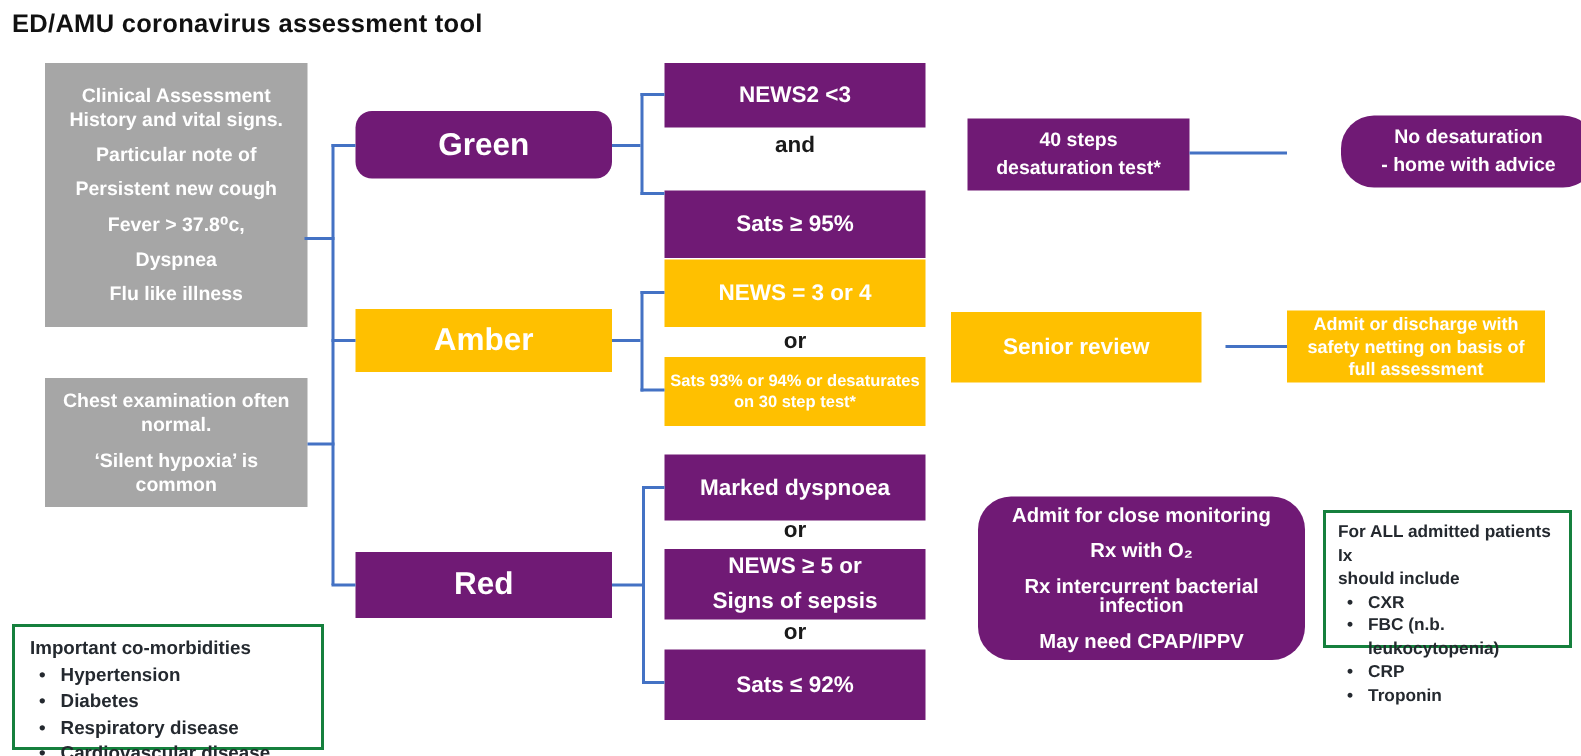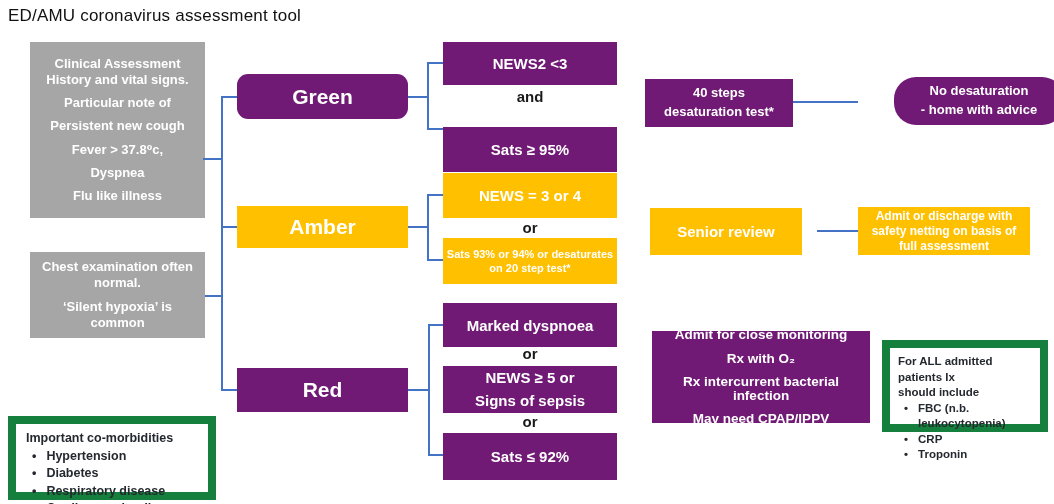--- a/index.html
+++ b/index.html
@@ -11,41 +11,41 @@
     position: relative;
     width: 1054px;
     height: 504px;
     background: #ffffff;
     overflow: hidden;
   }
   .title {
     position: absolute;
     left: 8px; top: 6px;
     font-size: 17px;
-    font-weight: 400;
+    font-weight: 700;
     color: #111111;
     letter-spacing: 0.2px;
   }
   .box {
     position: absolute;
     display: flex;
     flex-direction: column;
     align-items: center;
     justify-content: center;
     text-align: center;
     color: #ffffff;
   }
   .gray  { background: #A6A6A6; }
   .green { background: #701a75; }
   .amber { background: #FFC000; }
   .red   { background: #701a75; }
   .whitebox {
     position: absolute;
     background: #ffffff;
-    border: 8px solid #15803d;
+    border: 2px solid #15803d;
     color: #24292f;
     text-align: left;
   }
   .graytext { font-size: 13px; font-weight: 600; line-height: 1.25; }
   .clinical-line { margin: 3.5px 0; }
   .clinical-line:nth-child(1) { margin-bottom: 0; }
   .clinical-line:nth-child(2) { margin-top: 0; }
   .chest-line { margin: 4px 0; }
   .label-box { font-size: 21px; font-weight: 600; }
   .criteria  { font-size: 15px; font-weight: 700; }
@@ -122,51 +122,54 @@
     <div>No desaturation</div>
     <div>- home with advice</div>
   </div>
 
   <div class="box amber label-box" style="left:237px; top:206px; width:171px; height:42px;">Amber</div>
 
   <div class="box amber criteria" style="left:443px; top:173px; width:174px; height:45px;">NEWS = 3 or 4</div>
   <div class="conj" style="top:219px;">or</div>
   <div class="box amber criteria-sm" style="left:443px; top:238px; width:174px; height:46px;">
     <div>Sats 93% or 94% or desaturates</div>
-    <div>on 20 step test*</div>
-  </div>
-
-  <div class="box amber criteria" style="left:650px; top:208px; width:152px; height:47px;">Senior review</div>
+    <div>on 30 step test*</div>
+  </div>
+
+  <div class="box amber criteria" style="left:634px; top:208px; width:167px; height:47px;">Senior review</div>
   <div class="box amber action-xs" style="left:858px; top:207px; width:172px; height:48px;">
     <div>Admit or discharge with</div>
     <div>safety netting on basis of</div>
     <div>full assessment</div>
   </div>
 
   <div class="box red label-box" style="left:237px; top:368px; width:171px; height:44px;">Red</div>
 
   <div class="box red criteria" style="left:443px; top:303px; width:174px; height:44px;">Marked dyspnoea</div>
   <div class="conj" style="top:345px;">or</div>
   <div class="box red criteria" style="left:443px; top:366px; width:174px; height:47px; line-height:1.5;">
     <div>NEWS ≥ 5 or</div>
     <div>Signs of sepsis</div>
   </div>
   <div class="conj" style="top:413px;">or</div>
   <div class="box red criteria" style="left:443px; top:433px; width:174px; height:47px;">Sats ≤ 92%</div>
 
-  <div class="box red mgmt" style="left:652px; top:331px; width:218px; height:92px;">
+  <div class="box red mgmt" style="left:652px; top:331px; width:218px; height:109px;border-radius:22px;">
     <div><span class="bold">Admit</span><span> for close monitoring</span></div>
     <div>Rx with O₂</div>
     <div style="width:170px;">Rx intercurrent bacterial infection</div>
     <div>May need CPAP/IPPV</div>
   </div>
 
   <div class="whitebox ixbox" style="left:882px; top:340px; width:166px; height:92px;">
     <div><span>For ALL </span><span class="bold">admitted</span><span> patients Ix</span></div>
     <div>should include</div>
+    <div class="bullet-row">
+        <span>CXR</span>
+      </div>
     <div class="bullet-row">
         <span>FBC (n.b. leukocytopenia)</span>
       </div>
     <div class="bullet-row">
         <span>CRP</span>
       </div>
     <div class="bullet-row">
         <span>Troponin</span>
       </div>
   </div>

